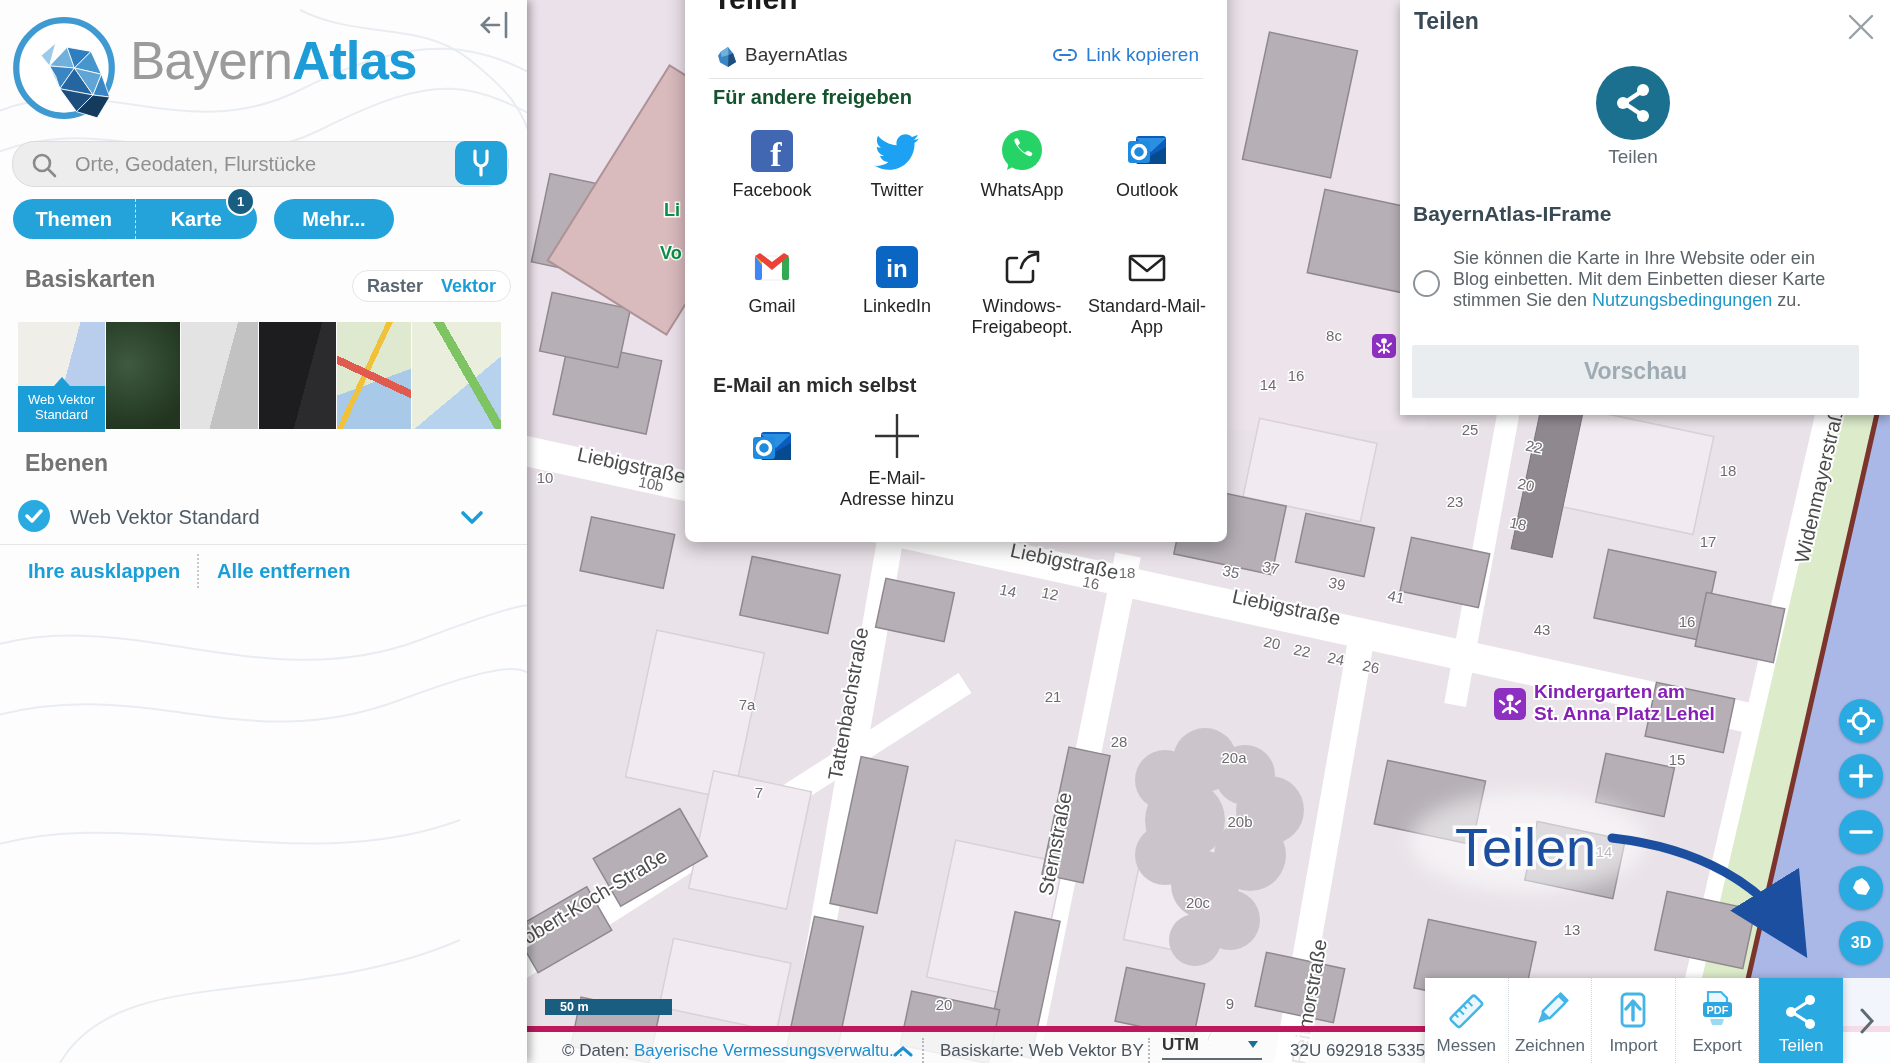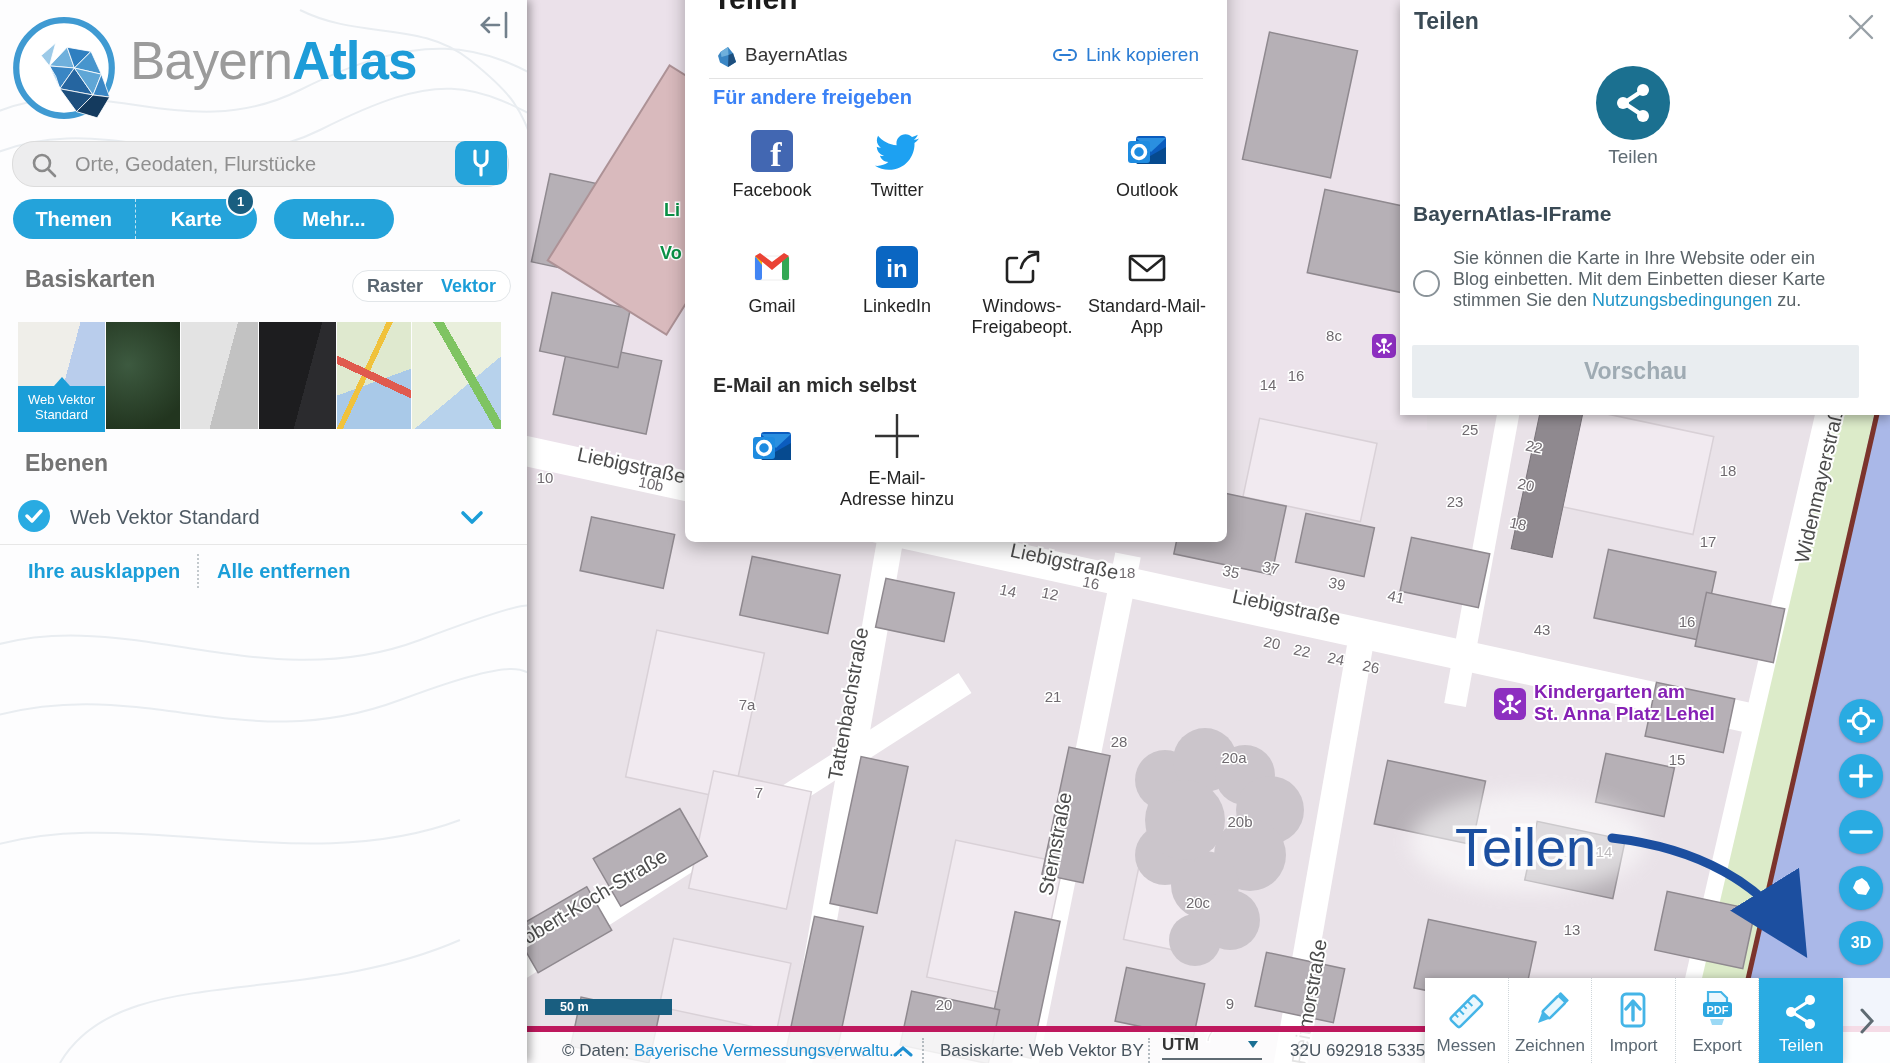--- a/index.html
+++ b/index.html
@@ -84,21 +84,21 @@
   #share-dialog{left:685px;top:-30px;width:542px;height:572px;background:#fff;
      border-radius:10px;box-shadow:0 6px 18px rgba(0,0,0,.30);z-index:40;
      color:#242424;}
   #share-dialog .rel{position:absolute;}
   #sd-title{left:28px;top:12px;font-size:30px;font-weight:600;color:#1b1b1b;}
   #sd-app-row{left:28px;top:70px;width:486px;height:30px;}
   #sd-app-name{position:absolute;left:32px;top:4px;font-size:19px;color:#333;}
   #sd-copy{position:absolute;right:0;top:4px;font-size:19px;color:#2b7cd3;cursor:pointer;
      display:flex;align-items:center;gap:8px;}
   #sd-divider{left:24px;top:108px;width:494px;border-top:1px solid #e3e3e3;}
-  #sd-others{left:28px;top:116px;font-size:20px;font-weight:700;color:#3b82f6;}
+  #sd-others{left:28px;top:116px;font-size:20px;font-weight:700;color:#14532d;}
   .tile{position:absolute;width:122px;text-align:center;cursor:pointer;}
   .tile .ticon{height:52px;display:flex;align-items:flex-end;justify-content:center;}
   .tile .tlabel{margin-top:6px;font-size:18px;color:#242424;line-height:21px;}
   #sd-self{left:28px;top:404px;font-size:20px;font-weight:700;color:#2b2b2b;}
   
   #share-panel{left:1400px;top:0;width:490px;height:415px;background:#fff;z-index:40;
      box-shadow:0 4px 10px rgba(0,0,0,.3);}
   #sp-title{position:absolute;left:14px;top:8px;font-size:23px;font-weight:700;color:#3a4a55;}
   #sp-close{position:absolute;right:14px;top:12px;width:30px;height:30px;cursor:pointer;}
   #sp-circle{position:absolute;left:196px;top:66px;width:74px;height:74px;border-radius:50%;
@@ -439,20 +439,30 @@
     <div class="tlabel">Facebook</div>
   </div>
   <div class="tile" style="left:151px;top:152px">
     <div class="ticon">
         <svg width="44" height="44" viewBox="0 0 512 512">
       <path fill="#1DA1F2" d="M459.37 151.716c.325 4.548.325 9.097.325 13.645 0 138.72-105.583 298.558-298.558 298.558-59.452 0-114.68-17.219-161.137-47.106 8.447.974 16.568 1.299 25.34 1.299 49.055 0 94.213-16.568 130.274-44.832-46.132-.975-84.792-31.188-98.112-72.772 6.498.974 12.995 1.624 19.818 1.624 9.421 0 18.843-1.3 27.614-3.573-48.081-9.747-84.143-51.98-84.143-102.985v-1.299c13.969 7.797 30.214 12.67 47.431 13.319-28.264-18.843-46.781-51.005-46.781-87.391 0-19.492 5.197-37.36 14.294-52.954 51.655 63.675 129.3 105.258 216.365 109.807-1.624-7.797-2.599-15.918-2.599-24.04 0-57.828 46.782-104.934 104.934-104.934 30.213 0 57.502 12.67 76.67 33.137 23.715-4.548 46.456-13.32 66.599-25.34-7.798 24.366-24.366 44.833-46.132 57.827 21.117-2.273 41.584-8.122 60.426-16.243-14.292 20.791-32.161 39.308-52.628 54.253z"></path>
         </svg>
       </div>
     <div class="tlabel">Twitter</div>
   </div>
+  <div class="tile" style="left:276px;top:152px">
+    <div class="ticon">
+        <svg width="46" height="46">
+      <circle cx="23" cy="22" r="20" fill="#25d366"></circle>
+      <polygon points="8,42 11,30 19,36" fill="#25d366"></polygon>
+      <path d="M15.5 13.5c-.8-1.9 1-3.2 2.3-3.2.6 0 1.1.3 1.4.9l1.6 3.1c.3.6.1 1.3-.4 1.8l-1.5 1.5c1.6 3 4.1 5.5 7.1 7.1l1.5-1.5c.5-.5 1.2-.7 1.8-.4l3.1 1.6c.6.3.9.8.9 1.4 0 1.3-1.3 3.1-3.2 2.3-6.1-2.4-12.2-8.5-14.6-14.6z" fill="#fff"></path>
+        </svg>
+      </div>
+    <div class="tlabel">WhatsApp</div>
+  </div>
   <div class="tile" style="left:401px;top:152px">
     <div class="ticon">
         <svg width="46" height="46">
       <rect x="12" y="8" width="30" height="28" rx="3" fill="#0b5cbe"></rect>
       <path d="M12 36 L42 19 L42 36 Z" fill="#064a8f"></path>
       <path d="M12 10 L42 10 L27 24 Z" fill="#2a8fe0"></path>
       <rect x="4" y="13" width="22" height="22" rx="3" fill="#1e8be0"></rect>
       <circle cx="15" cy="24" r="6.5" fill="none" stroke="#fff" stroke-width="3.5"></circle>
         </svg>
       </div>

